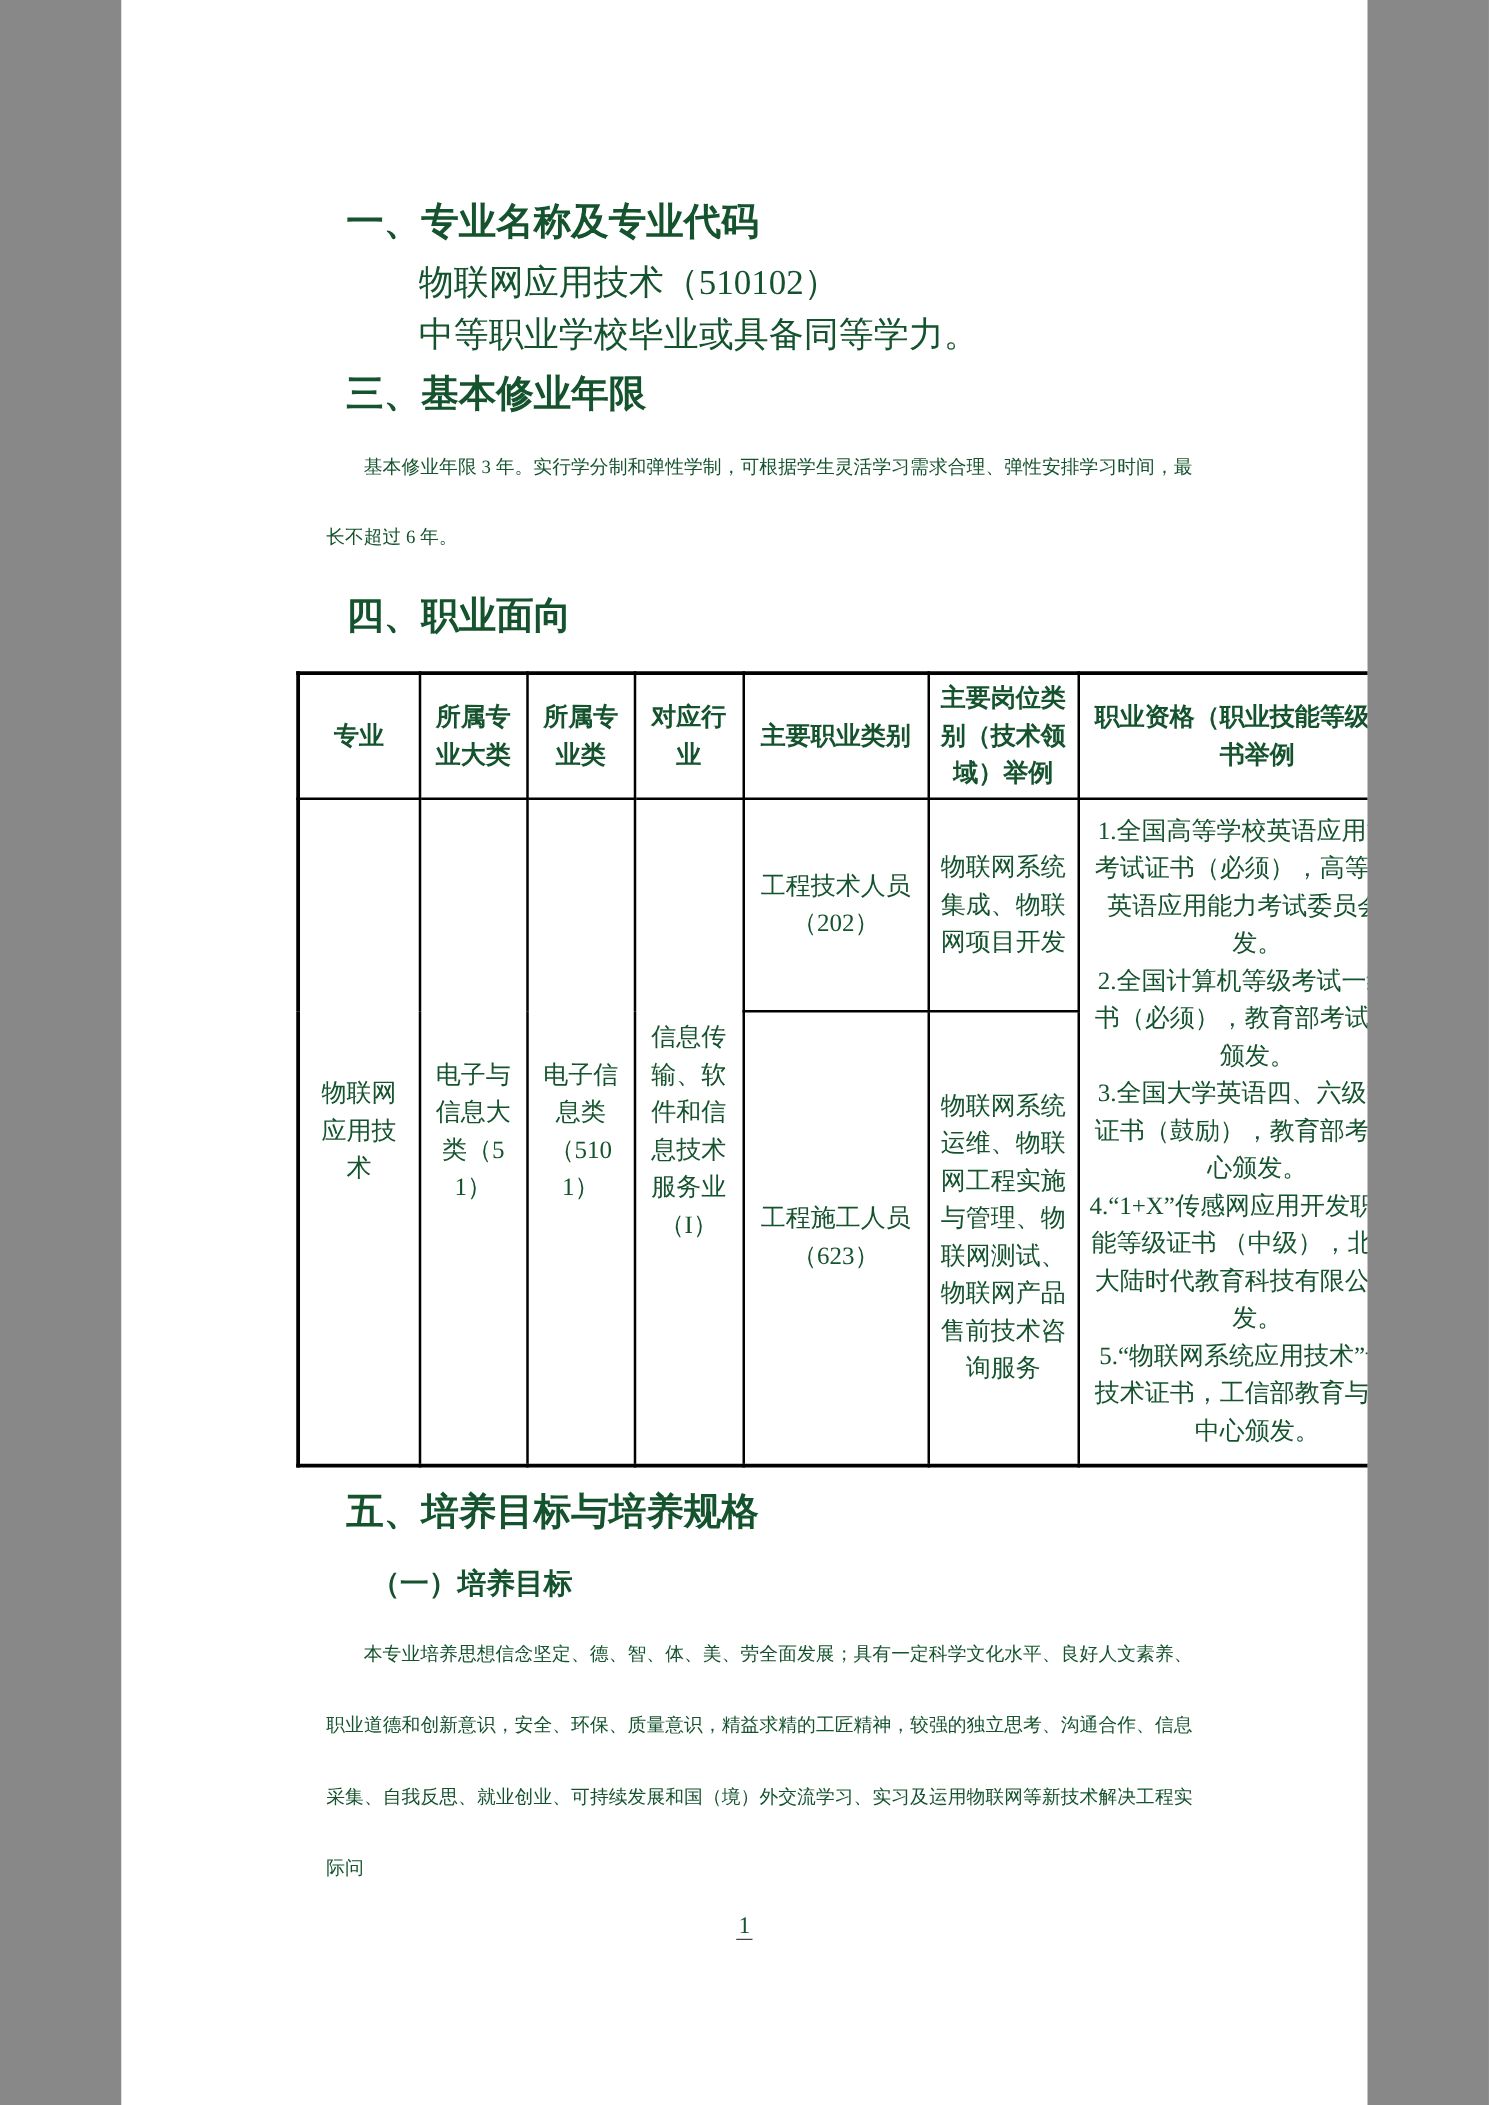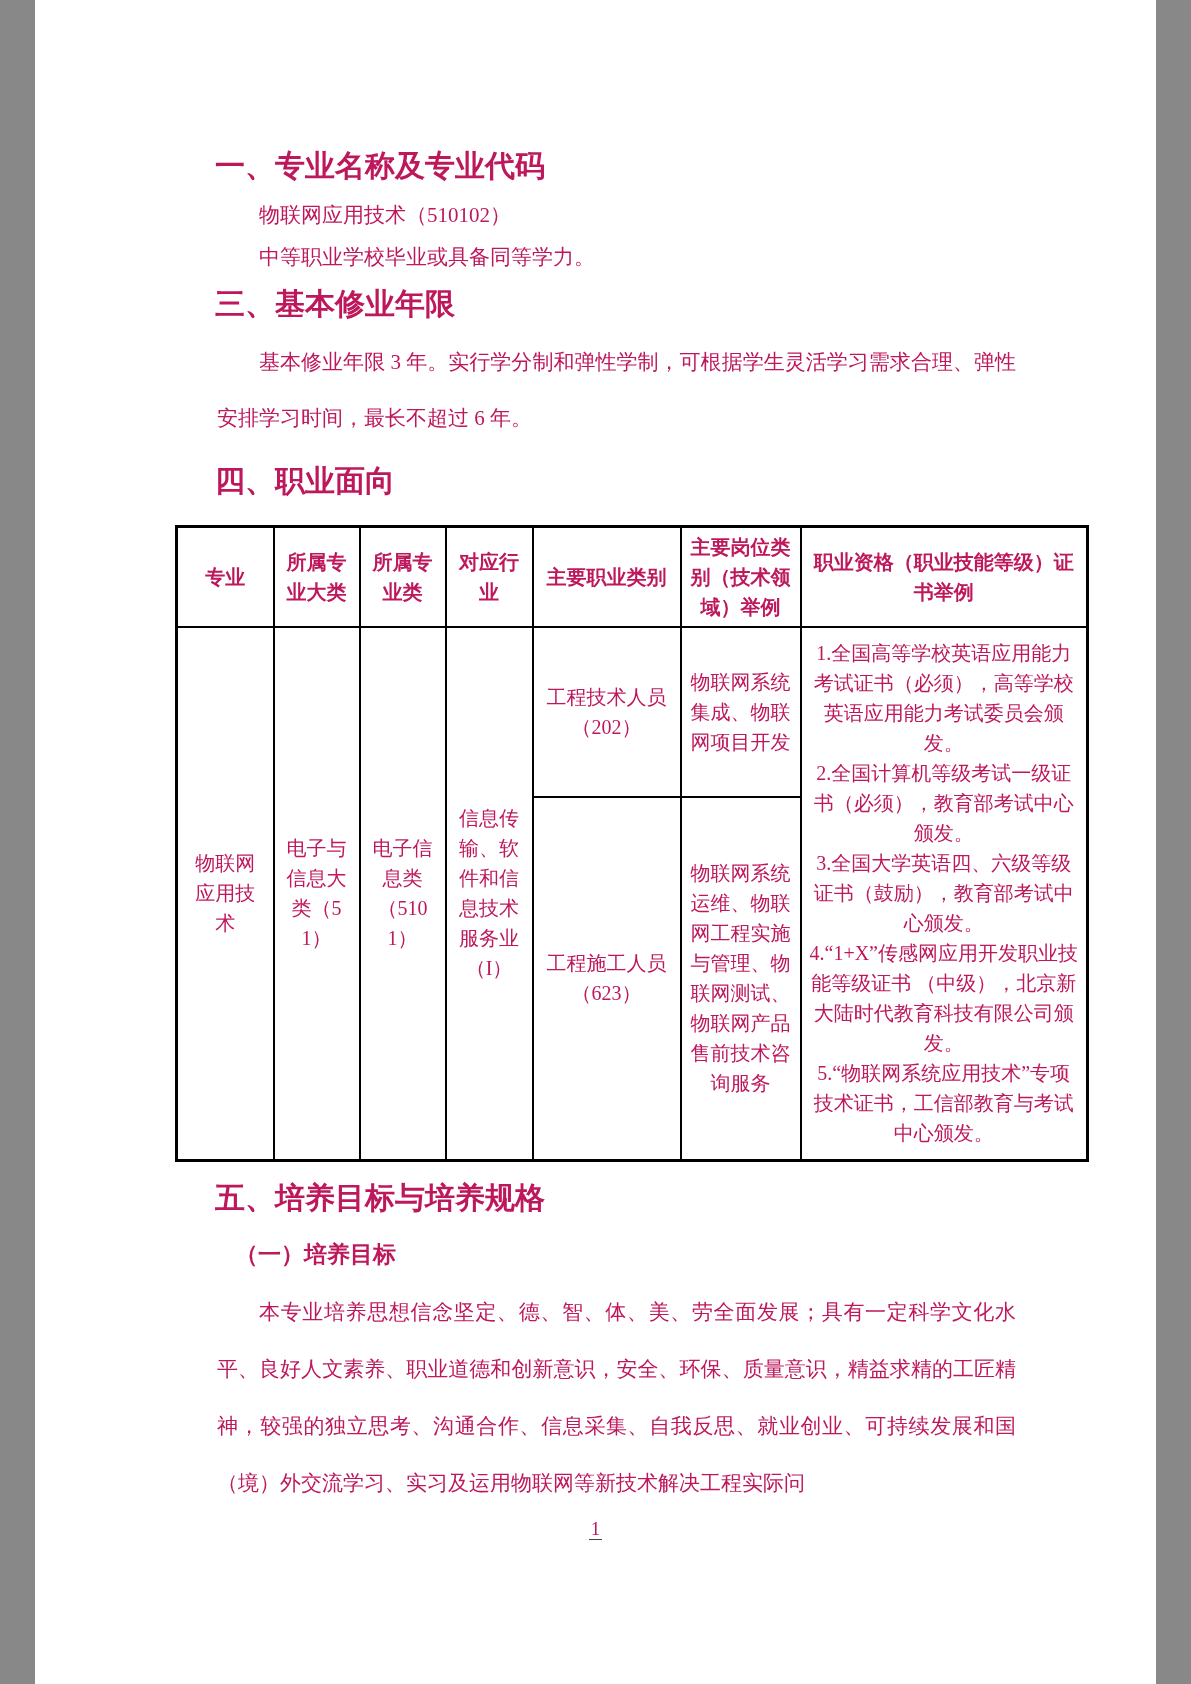--- a/index.html
+++ b/index.html
@@ -1,50 +1,50 @@
 <!DOCTYPE html>
 <html lang="zh"><head>
 <meta charset="utf-8">
 <style>
   html,body{margin:0;padding:0;background:#888;}
   .page{
     position:relative;
-    width:1121px;height:1684px;
+    width:997px;height:1684px;
     margin:0 auto;
     background:#ffffff;
-    color:#be185d;
+    color:#14532d;
     font-family:"Liberation Serif","DejaVu Serif",serif;
     overflow:hidden;
     box-sizing:border-box;
-    padding:0 140px;
+    padding:12px 140px;
   }
   .h-main{
     font-family:"Liberation Sans","DejaVu Sans",sans-serif;
     font-weight:bold;
     font-size:30px;
     line-height:36px;
     margin:0 0 0 40px;
   }
   .h-sub{
     font-family:"Liberation Sans","DejaVu Sans",sans-serif;
     font-weight:bold;
     font-size:23px;
     line-height:32px;
     margin:22px 0 0 60px;
   }
   .para{
-    font-size:21px;
+    font-size:28px;
     line-height:26px;
     margin:0 0 0 42px;
     text-indent:2em;
   }
   .para-wide{
-    font-size:21px;
+    font-size:15px;
     line-height:56px;
-    margin:0 0 0 42px;
+    margin:0 0 0 24px;
     text-indent:2em;
     text-align:justify;
   }
   #sec1-heading{margin-top:148px;}
   #sec1-body{margin-top:18px;}
   #sec2-heading{margin-top:22px;}
   #sec2-body{margin-top:16px;}
   #sec3-heading{margin-top:16px;}
   #sec3-body{margin-top:12px;}
   #sec4-heading{margin-top:17px;}

